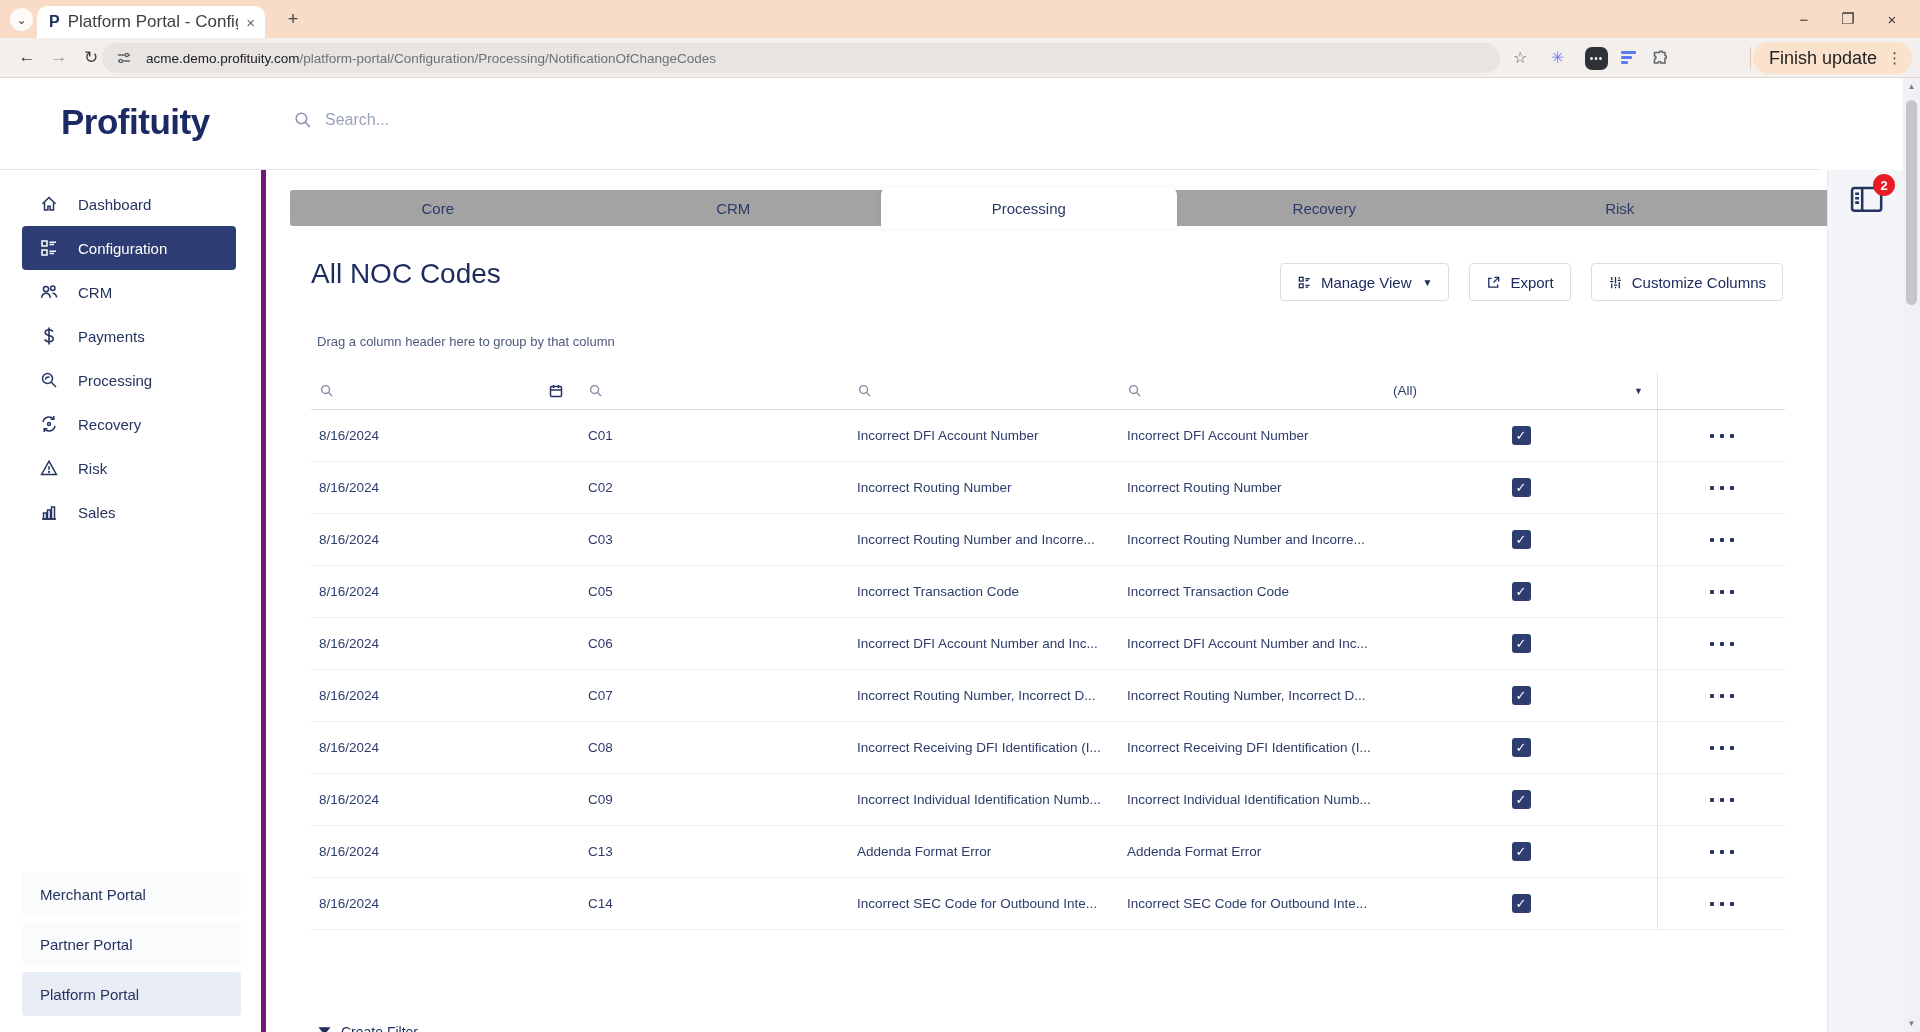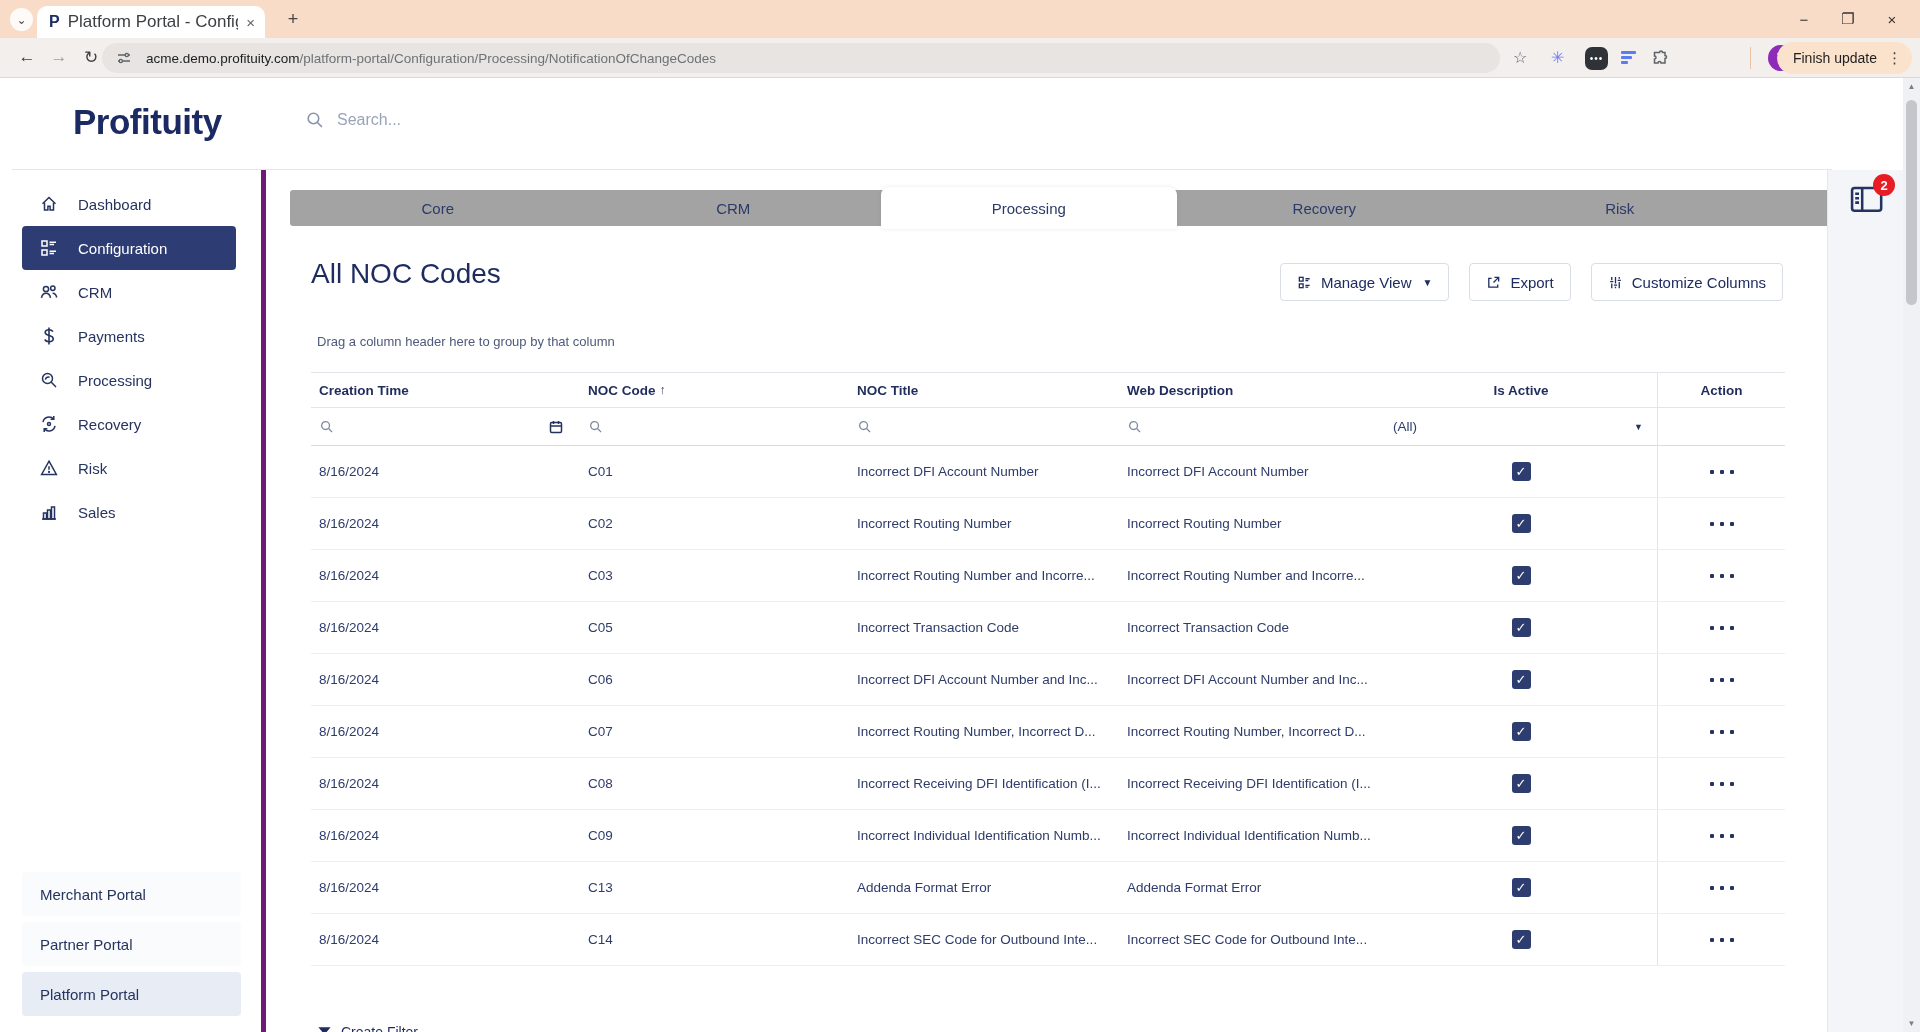--- a/index.html
+++ b/index.html
@@ -31,26 +31,26 @@
   .ext-ic { position:absolute; top:10px; font-size:16px; color:#5f6368; }
   .ext-box { position:absolute; top:9px; width:23px; height:23px; background:#2f3337; border-radius:7px;
       color:#fff; font-size:10px; letter-spacing:1px; display:flex; align-items:center; justify-content:center; }
   .ext-bars { position:absolute; top:13px; width:15px; display:flex; flex-direction:column; gap:2px; align-items:flex-start; }
   .ext-bars i { height:3px; background:#5c7bf0; border-radius:1px; display:block; }
   .tb-sep { position:absolute; top:9px; width:1px; height:22px; background:#eac3a8; }
   .profile-dot { position:absolute; top:7px; width:26px; height:26px; border-radius:50%; background:#8e2bb8;
       color:#fff; font-size:12.5px; font-weight:bold; display:flex; align-items:center; justify-content:center; }
   .update-pill { position:absolute; right:8px; top:4px; height:32px; background:#fbe2cc; border-radius:16px;
       display:flex; align-items:center; padding:0 10px 0 16px; gap:10px; }
-  .update-pill .lbl { font-size:14px; color:#1f1f1f; }
+  .update-pill .lbl { font-size:18px; color:#1f1f1f; }
   .update-pill .kebab { color:#3c4043; font-size:15px; }
 
   
   .app-header { position:absolute; top:78px; left:0; width:1820px; height:92px; background:#fff;
-      border-bottom:1px solid #e5e7ee;margin-left:12px; }
+      border-bottom:1px solid #e5e7ee; }
   .logo { position:absolute; left:61px; top:24px; font-size:35px; font-weight:bold; color:#1c2a63; letter-spacing:-.5px; }
   .global-search { position:absolute; left:293px; top:32px; display:flex; align-items:center; gap:13px; color:#8e98ad; }
   .global-search .ph { font-size:16px; color:#9aa4b8; }
   .hdr-avatar { position:absolute; left:1780px; top:99px; width:48px; height:48px; border-radius:50%; overflow:hidden; }
   .hdr-status { position:absolute; left:1814px; top:136px; width:11px; height:11px; border-radius:50%;
       background:#35d245; border:1.5px solid #fff; }
   .hdr-initials { position:absolute; left:1840px; top:99px; width:48px; height:48px; border-radius:50%;
       border:1.5px solid #3f4d87; color:#22305f; font-size:17px; display:flex; align-items:center; justify-content:center; }
 
   
@@ -317,41 +317,20 @@
         <path d="M4 2v3.5M4 9v5M8 2v7M8 12.5v1.5M12 2v2M12 7.5v6.5"></path>
         <path d="M2.3 7h3.4M6.3 10.7h3.4M10.3 5.7h3.4"></path>
       </svg>
       <span>Customize Columns</span>
     </button>
   </div>
 
   <div class="drag-hint">Drag a column header here to group by that column</div>
 
   <div class="noc-table">
-    <div class="tgrid t-head">
-      <div>
-          <span>Creation Time</span>
-        </div>
-      <div>
-          <span>NOC Code</span>
-          <span class="sort-arrow">↑</span>
-        </div>
-      <div>
-          <span>NOC Title</span>
-        </div>
-      <div>
-          <span>Web Description</span>
-        </div>
-      <div class="col-center">
-          <span>Is Active</span>
-        </div>
-      <div class="col-action">
-          <span>Action</span>
-        </div>
-    </div>
     <div class="tgrid t-filter">
       <div class="f-cell f-between">
         <svg viewBox="0 0 16 16" width="15" height="15" fill="none" stroke="#7f89a0" stroke-width="1.4">
             <circle cx="7" cy="7" r="4.2"></circle>
             <path d="M10.2 10.2 14 14"></path>
           </svg>
         <svg viewBox="0 0 16 16" width="16" height="16" fill="none" stroke="#25335f" stroke-width="1.5">
             <rect x="2.5" y="3.5" width="11" height="10" rx="1.2"></rect>
             <path d="M5.5 2v3M10.5 2v3M2.5 7h11"></path>
           </svg>

